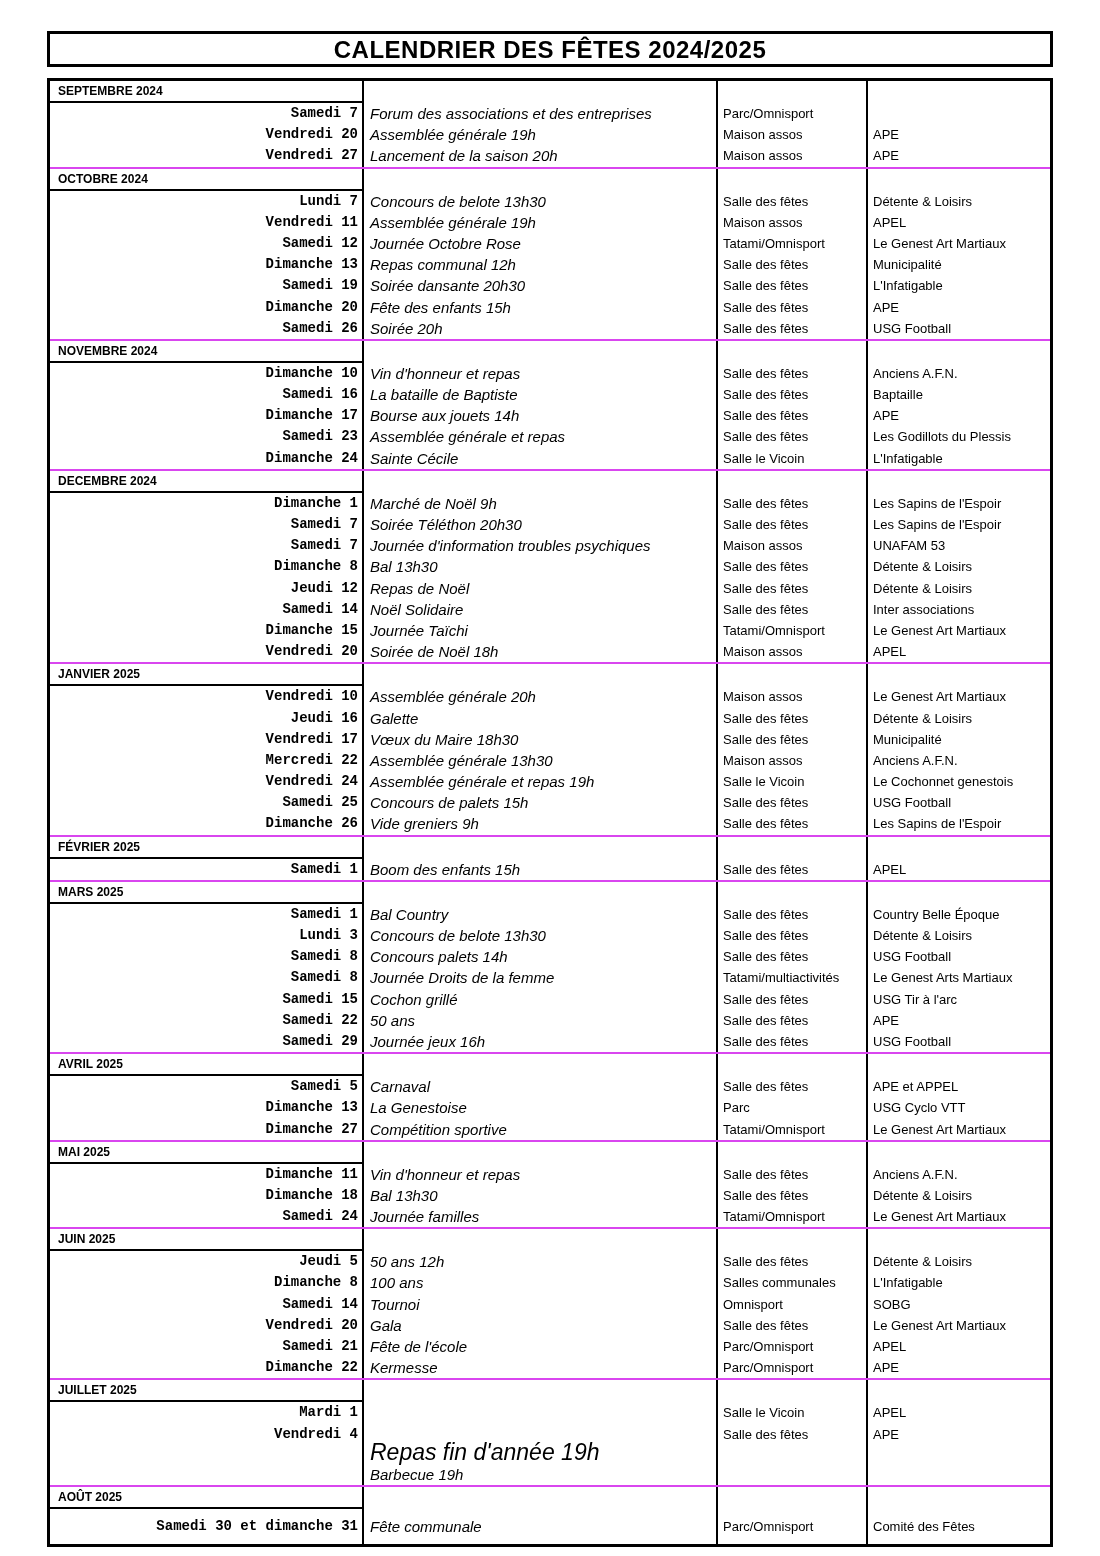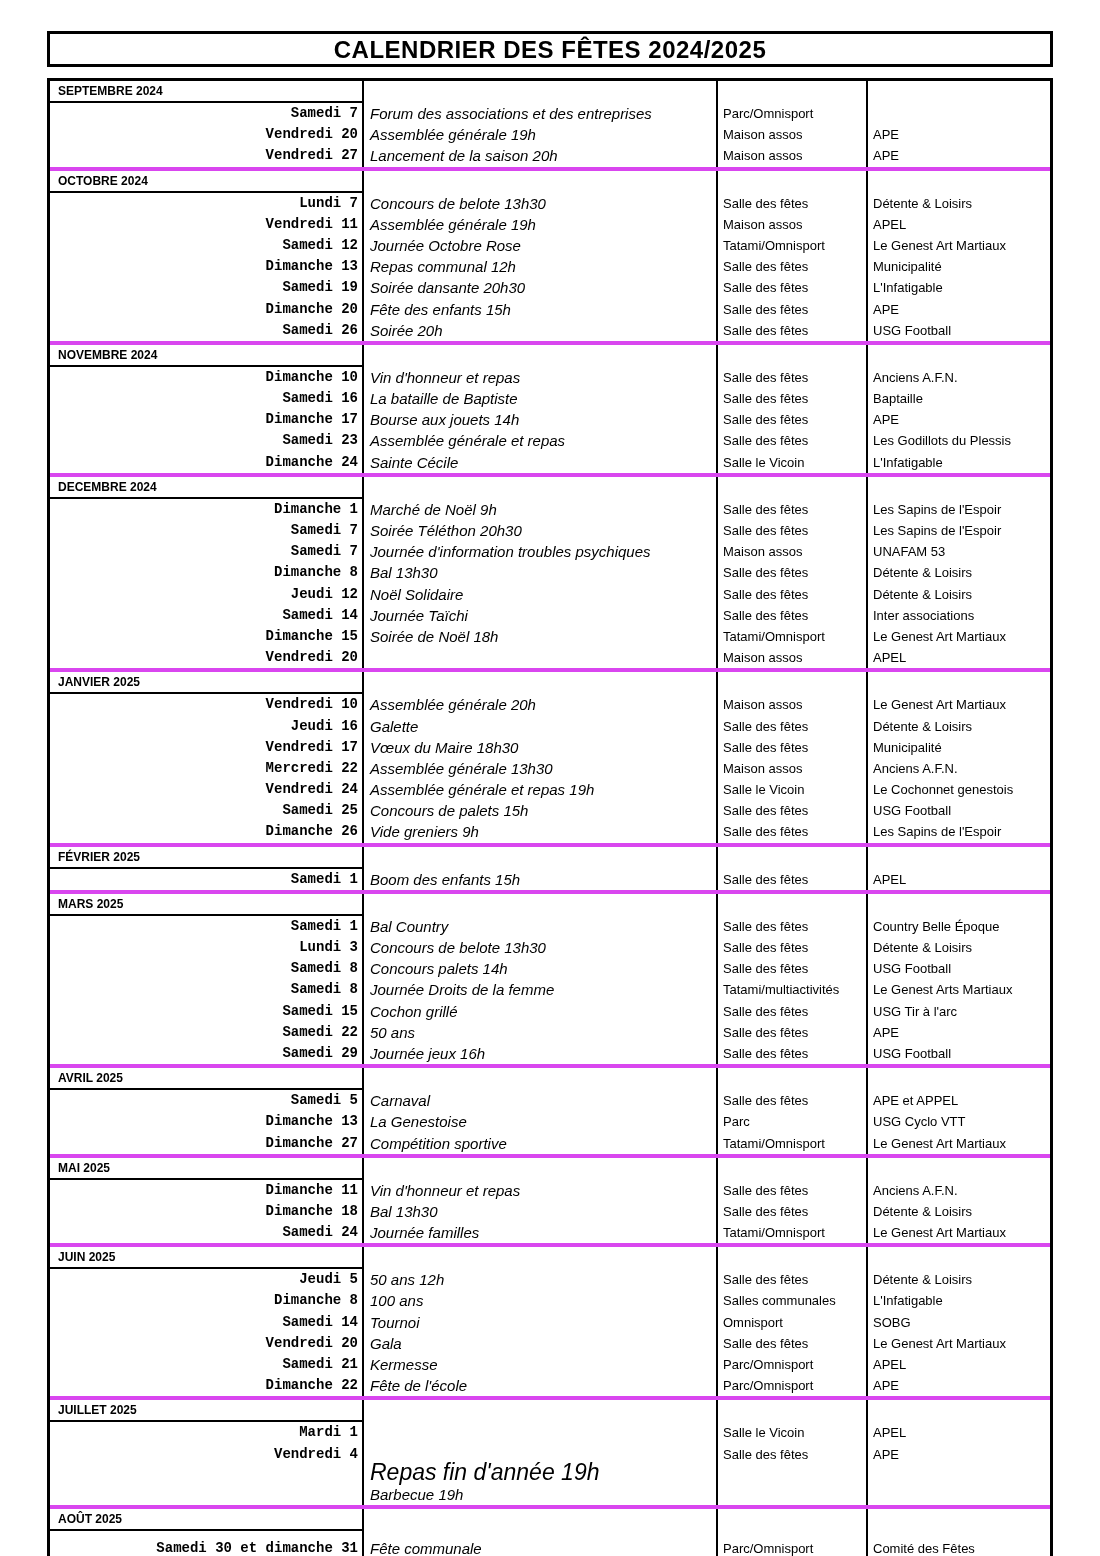--- a/index.html
+++ b/index.html
@@ -36,21 +36,21 @@
     white-space: nowrap;
   }
   .calendar {
     box-sizing: border-box;
     margin-top: 11px;
     width: 1006px;
     border: 3px solid #000;
   }
   .month-section {
     display: flex;
-    border-top: 4px solid #d946ef;
+    border-top: 2px solid #d946ef;
   }
   .month-section:first-child {
     border-top: none;
   }
   .col {
     box-sizing: border-box;
     display: flex;
     flex-direction: column;
   }
   .col-date { width: 312px; }
@@ -217,20 +217,21 @@
             <div class="line date-line">Dimanche 15</div>
             <div class="line date-line">Vendredi 20</div>
           </div>
         </div>
         <div class="col col-event">
           <div class="header-spacer"></div>
           <div class="line event-line">Marché de Noël 9h</div>
           <div class="line event-line">Soirée Téléthon 20h30</div>
           <div class="line event-line">Journée d'information troubles psychiques</div>
           <div class="line event-line">Bal 13h30</div>
+          <div class="line event-line">Repas de Noël</div>
           <div class="line event-line">Noël Solidaire</div>
           <div class="line event-line">Journée Taïchi</div>
           <div class="line event-line">Soirée de Noël 18h</div>
         </div>
         <div class="col col-loc">
           <div class="header-spacer"></div>
           <div class="line loc-line">Salle des fêtes</div>
           <div class="line loc-line">Salle des fêtes</div>
           <div class="line loc-line">Maison assos</div>
           <div class="line loc-line">Salle des fêtes</div>
@@ -426,22 +427,22 @@
             <div class="line date-line">Samedi 21</div>
             <div class="line date-line">Dimanche 22</div>
           </div>
         </div>
         <div class="col col-event">
           <div class="header-spacer"></div>
           <div class="line event-line">50 ans 12h</div>
           <div class="line event-line">100 ans</div>
           <div class="line event-line">Tournoi</div>
           <div class="line event-line">Gala</div>
+          <div class="line event-line">Fête de l'école</div>
           <div class="line event-line">Kermesse</div>
-          <div class="line event-line">Fête de l'école</div>
         </div>
         <div class="col col-loc">
           <div class="header-spacer"></div>
           <div class="line loc-line">Salle des fêtes</div>
           <div class="line loc-line">Salles communales</div>
           <div class="line loc-line">Omnisport</div>
           <div class="line loc-line">Salle des fêtes</div>
           <div class="line loc-line">Parc/Omnisport</div>
           <div class="line loc-line">Parc/Omnisport</div>
         </div>

